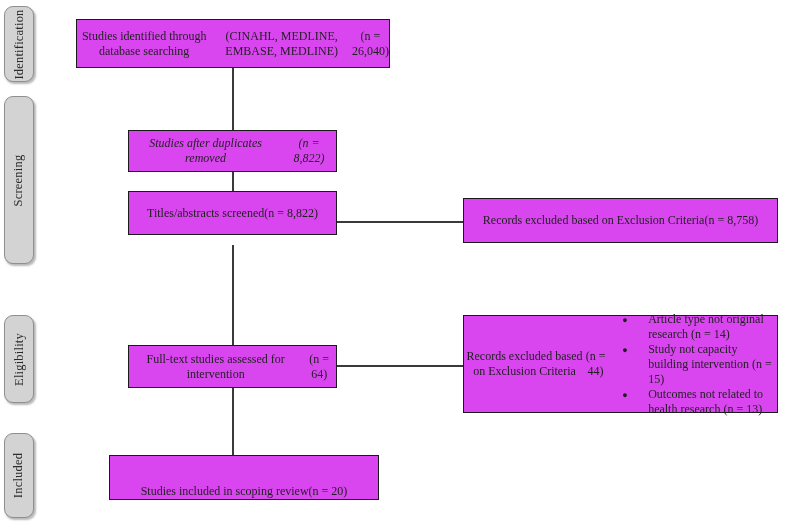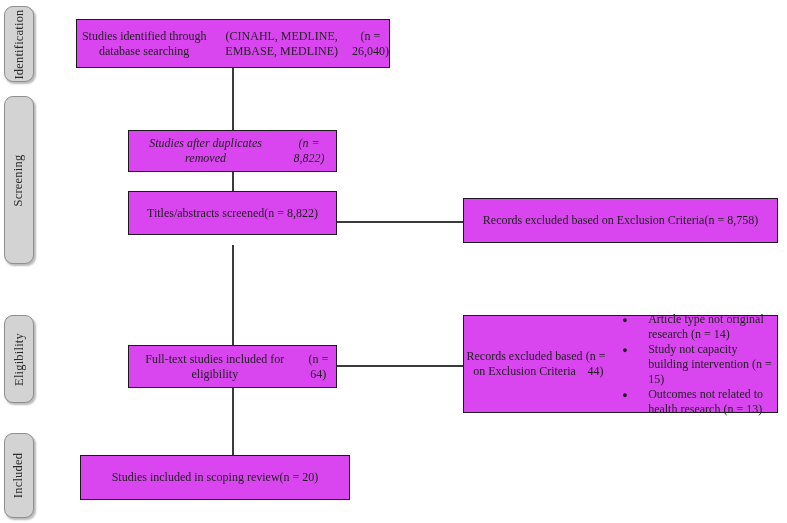--- a/index.html
+++ b/index.html
@@ -113,21 +113,21 @@
     <div>Titles/abstracts screened</div>
     <div>(n = 8,822)</div>
   </div>
 
   <div class="fbox" style="left:463px; top:198px; width:315px; height:45px;">
     <div>Records excluded based on Exclusion Criteria</div>
     <div>(n = 8,758)</div>
   </div>
 
   <div class="fbox" style="left:128px; top:345px; width:209px; height:43px;">
-    <div>Full-text studies included for eligibility</div>
+    <div>Full-text studies assessed for intervention</div>
     <div>(n = 64)</div>
   </div>
 
   <div class="fbox" style="left:463px; top:315px; width:315px; height:98px;">
     <div>Records excluded based on Exclusion Criteria</div>
     <div>(n = 44)</div>
     <div class="bullets">
       <div class="bullet-row">
         <span class="dot">●</span>
         <span>Article type not original research (n = 14)</span>
@@ -136,18 +136,18 @@
         <span class="dot">●</span>
         <span>Study not capacity building intervention (n = 15)</span>
       </div>
       <div class="bullet-row">
         <span class="dot">●</span>
         <span>Outcomes not related to health research (n = 13)</span>
       </div>
     </div>
   </div>
 
-  <div class="fbox" style="left:80px; top:455px; width:270px; height:45px;">
+  <div class="fbox" style="left:109px; top:455px; width:270px; height:45px;align-items:flex-end;">
     <div>Studies included in scoping review</div>
     <div>(n = 20)</div>
   </div>
 
 </div>
 
 </body></html>

